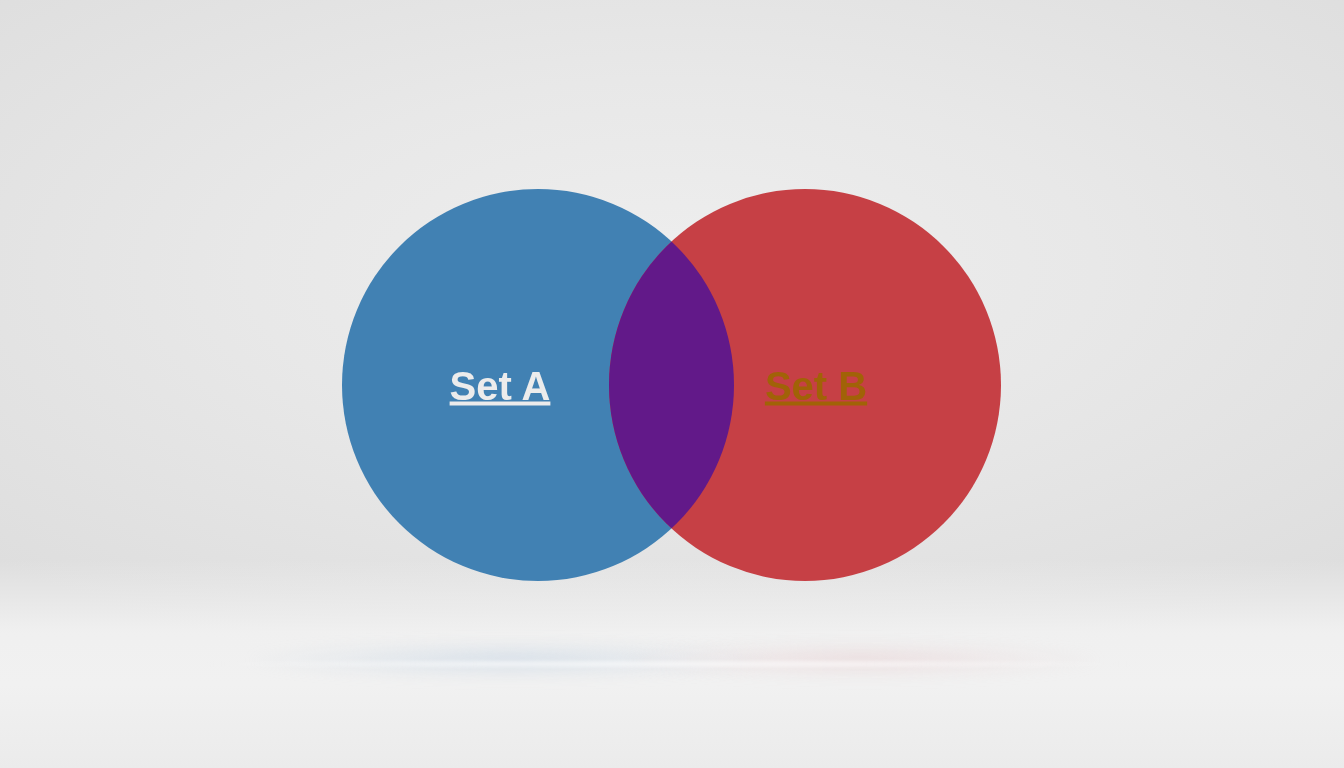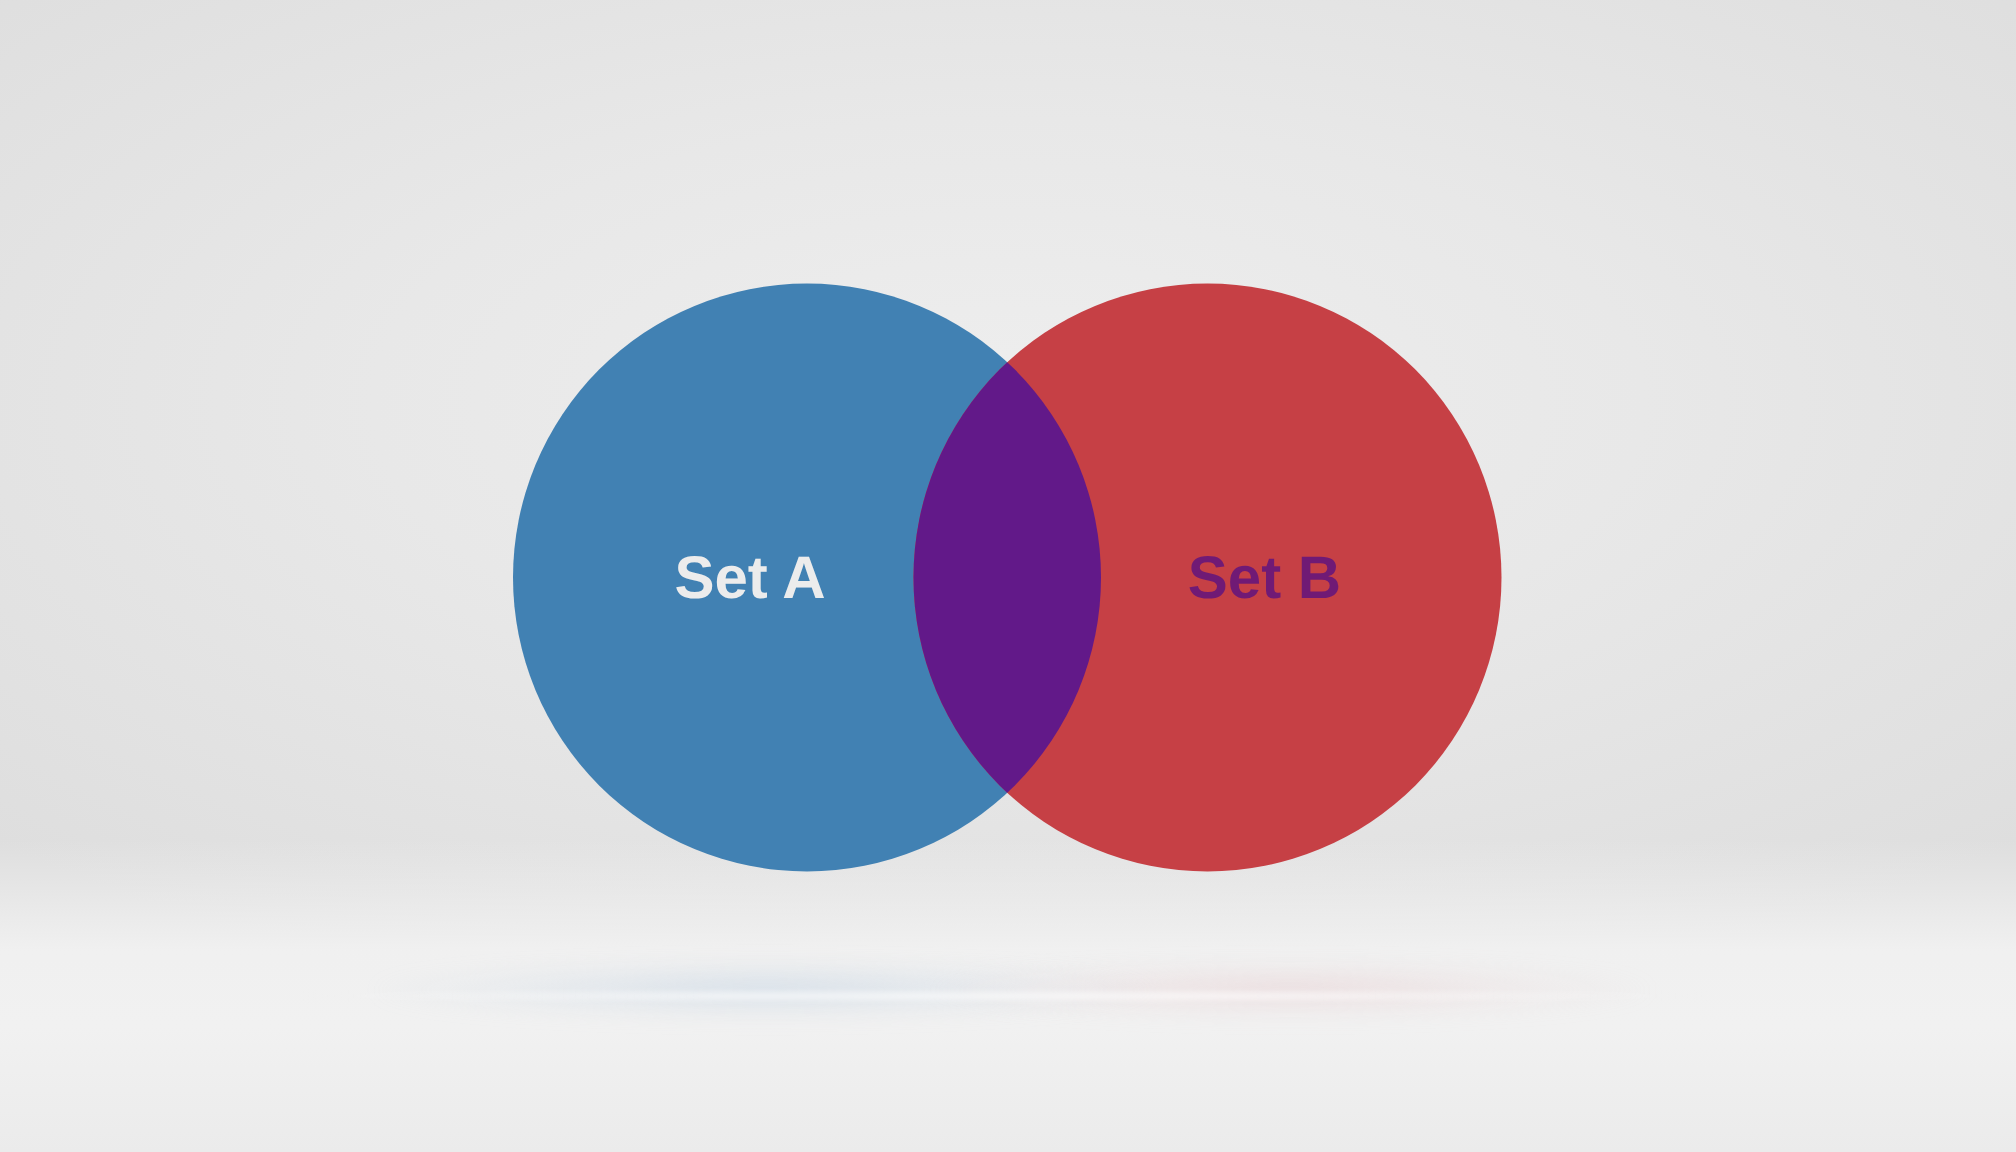--- a/index.html
+++ b/index.html
@@ -49,20 +49,21 @@
       left: 0; top: 0;
     }
     .label {
       position: absolute;
       font-weight: bold;
       font-size: 40px;
       color: #ececec;
       transform: translate(-50%, -50%);
       white-space: nowrap;
       letter-spacing: 0px;
+      text-decoration: underline;
     }
   </style>
 </head>
 <body>
 
 <div class="floor"></div>
 <div class="reflect-blue"></div>
 <div class="reflect-red"></div>
 <div class="horizon-line"></div>
 
@@ -71,13 +72,13 @@
     <clipPath id="clipA">
       <circle id="clipA-circle" cx="538" cy="385" r="196"></circle>
     </clipPath>
   </defs>
   <circle id="circleA" cx="538" cy="385" r="196" fill="#4181b3"></circle>
   <circle id="circleB" cx="805" cy="385" r="196" fill="#c64045"></circle>
   <circle id="circleAB" cx="805" cy="385" r="196" fill="#621989" clip-path="url(#clipA)"></circle>
 </svg>
 
 <div class="label" id="labelA" style="left: 500px; top: 386px; color: rgb(236, 236, 236);">Set A</div>
-<div class="label" id="labelB" style="left: 843px; top: 386px; color: #701a75;">Set B</div>
+<div class="label" id="labelB" style="left: 816px; top: 386px; color: #a16207;">Set B</div>
 
 </body></html>

